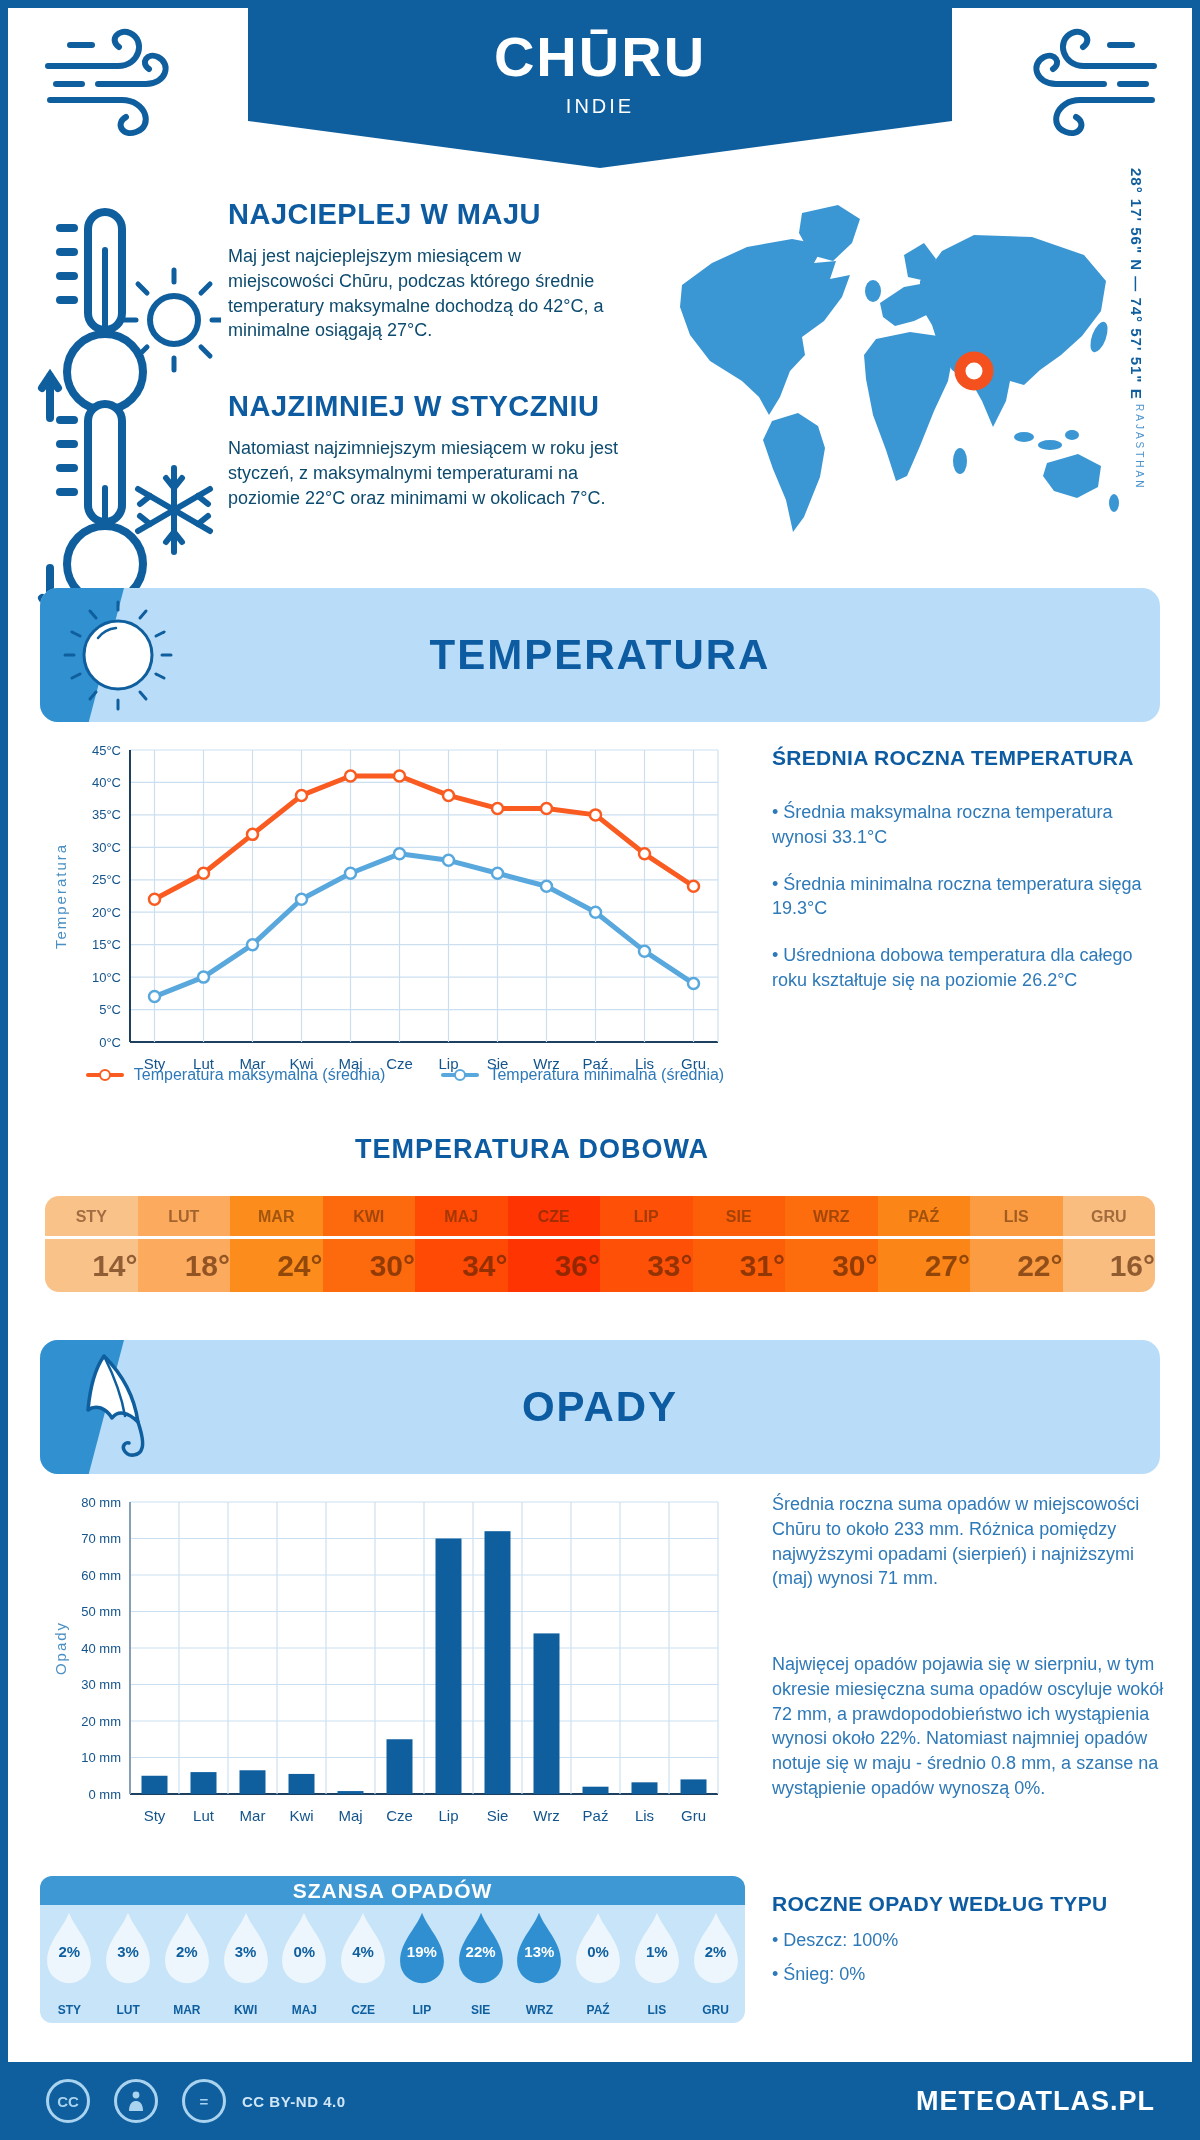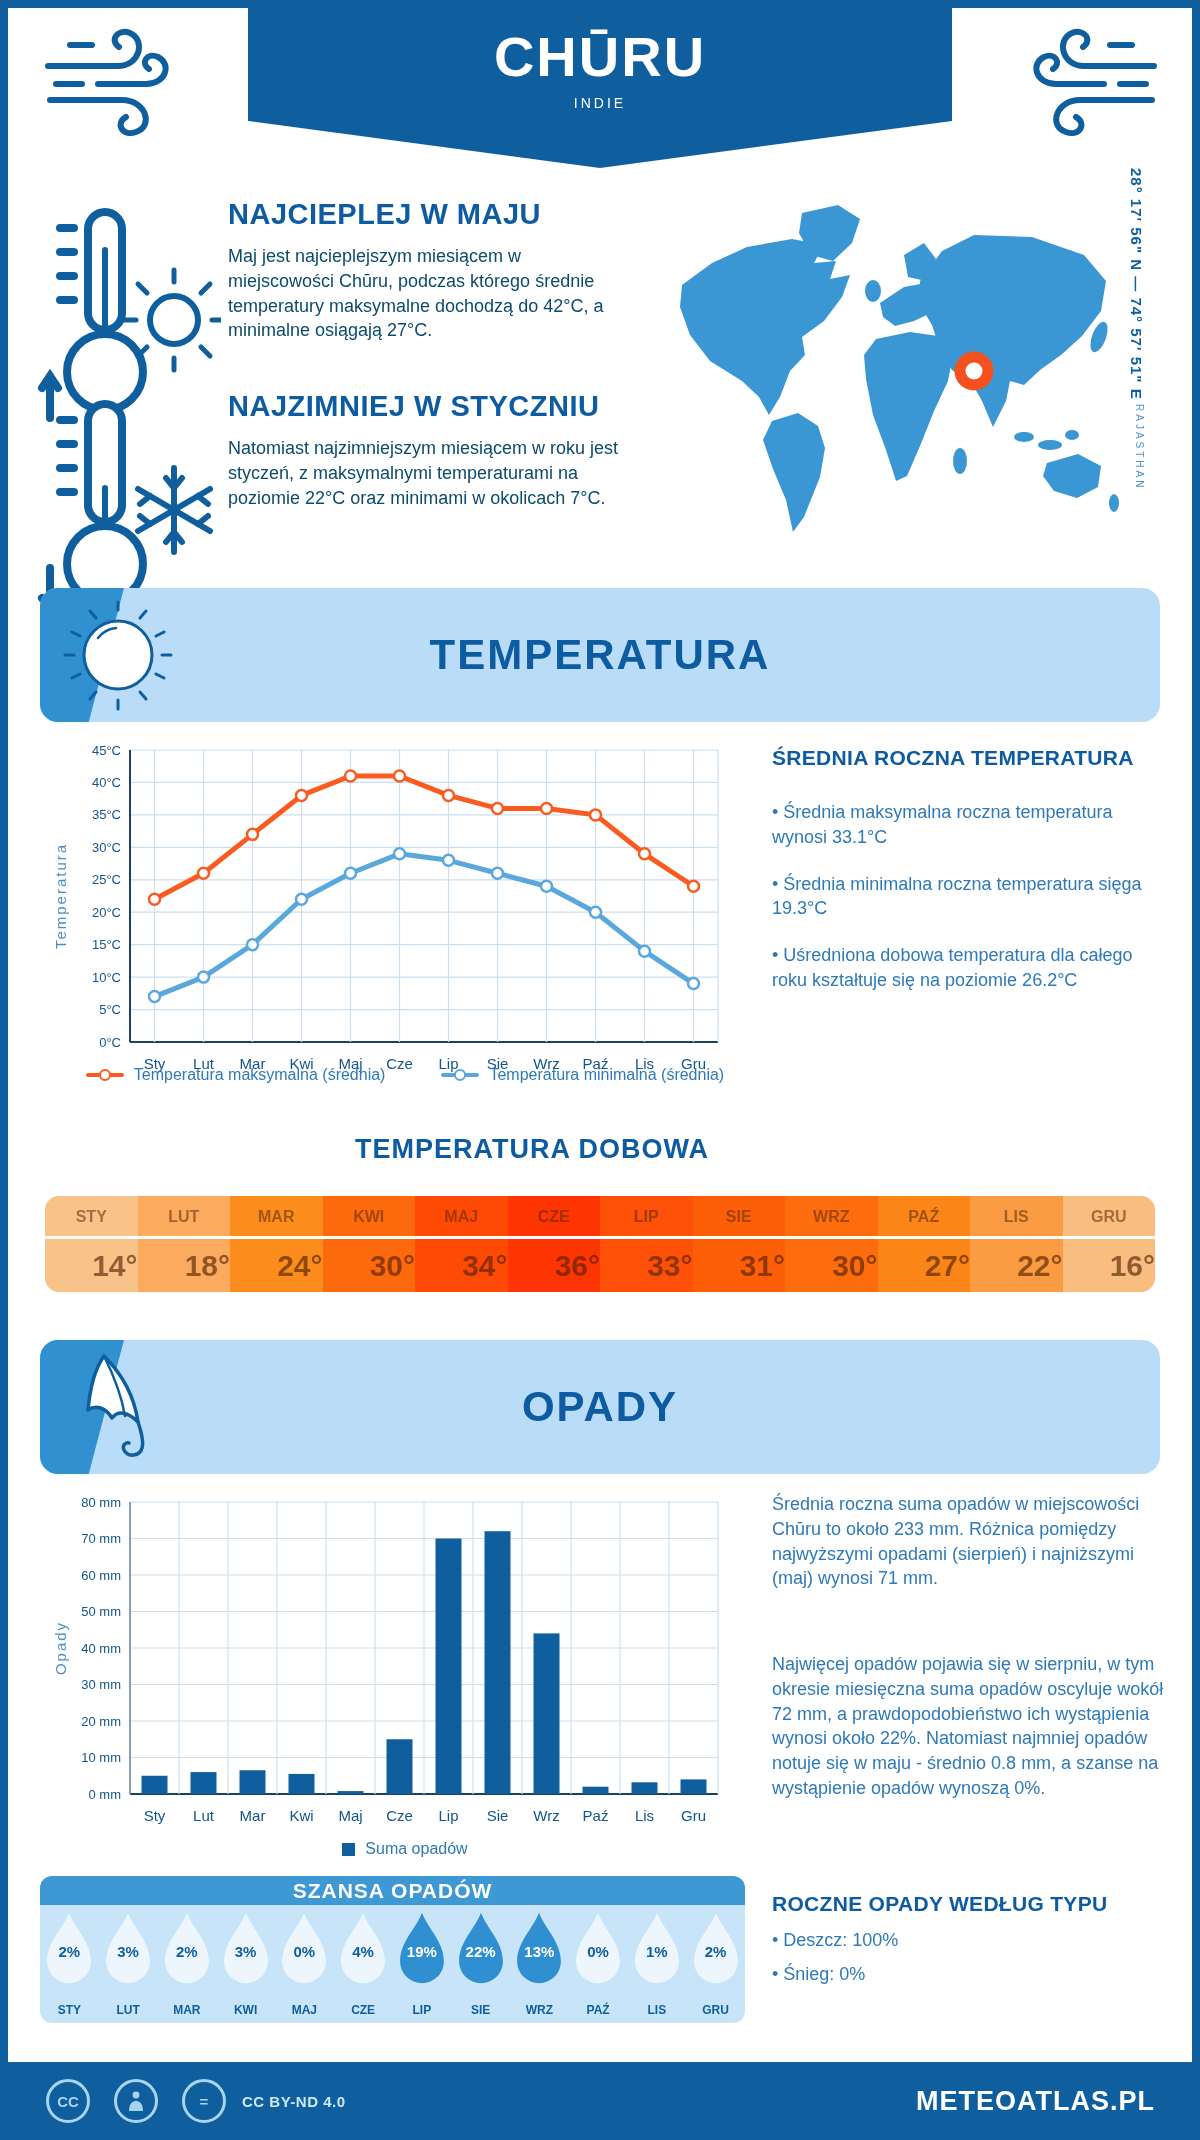--- a/index.html
+++ b/index.html
@@ -4,21 +4,21 @@
 <style>
   html,body{margin:0;padding:0;background:#ffffff;font-family:"Liberation Sans",sans-serif;}
   .page{position:relative;width:1200px;height:2140px;background:#fff;overflow:hidden;}
   .frame{position:absolute;inset:0;border:8px solid #0f5f9f;z-index:60;pointer-events:none;}
   .abs{position:absolute;}
 
   
   .banner{left:248px;top:0;width:704px;height:168px;background:#0f5f9f;
           clip-path:polygon(0 0,100% 0,100% 72%,50% 100%,0 72%);text-align:center;color:#fff;}
   .banner h1{margin:24px 0 0;font-size:56px;letter-spacing:2px;}
-  .banner .sub{margin-top:6px;font-size:14px;letter-spacing:3px;}
+  .banner .sub{margin-top:6px;font-size:20px;letter-spacing:3px;}
 
   
   .hl-head{font-size:29px;font-weight:bold;color:#0d5ba1;letter-spacing:.5px;}
   .hl-text{font-size:18px;line-height:1.38;color:#0c4a6e;width:392px;}
 
   .vcoords{left:1128px;top:168px;height:430px;writing-mode:vertical-rl;display:flex;gap:4px;color:#0f5f9f;}
   .vcoords .coords{font-size:15px;font-weight:bold;letter-spacing:1px;}
   .vcoords .region{font-size:10px;color:#4d94cc;letter-spacing:3px;}
 
   
@@ -411,26 +411,20 @@
       <rect x="287.5" y="303.08" width="26" height="2.920000000000016" fill="#0f5f9f"></rect>
       <rect x="336.5" y="251.25" width="26" height="54.75" fill="#0f5f9f"></rect>
       <rect x="385.5" y="50.5" width="26" height="255.5" fill="#0f5f9f"></rect>
       <rect x="434.5" y="43.19999999999999" width="26" height="262.8" fill="#0f5f9f"></rect>
       <rect x="483.5" y="145.39999999999998" width="26" height="160.60000000000002" fill="#0f5f9f"></rect>
       <rect x="532.5" y="298.7" width="26" height="7.300000000000011" fill="#0f5f9f"></rect>
       <rect x="581.5" y="294.32" width="26" height="11.680000000000007" fill="#0f5f9f"></rect>
       <rect x="630.5" y="291.4" width="26" height="14.600000000000023" fill="#0f5f9f"></rect>
     </svg>
 
-  <div class="abs legend-row" style="left:60px;top:1840px;width:690px">
-    <div class="legend-item">
-      <span class="lg-sq"></span>
-      <span>Suma opadów</span>
-    </div>
-  </div>
 
   <div class="abs rcol-text" style="left:772px;top:1492px;width:392px">Średnia roczna suma opadów w miejscowości Chūru to około 233 mm. Różnica pomiędzy najwyższymi opadami (sierpień) i najniższymi (maj) wynosi 71 mm.</div>
   <div class="abs rcol-text" style="left:772px;top:1652px;width:392px">Najwięcej opadów pojawia się w sierpniu, w tym okresie miesięczna suma opadów oscyluje wokół 72 mm, a prawdopodobieństwo ich wystąpienia wynosi około 22%. Natomiast najmniej opadów notuje się w maju - średnio 0.8 mm, a szanse na wystąpienie opadów wynoszą 0%.</div>
   <div class="abs rcol-head" style="left:772px;top:1892px;width:392px">ROCZNE OPADY WEDŁUG TYPU</div>
   <div class="abs rcol-text" style="left:772px;top:1928px;width:392px">• Deszcz: 100%</div>
   <div class="abs rcol-text" style="left:772px;top:1962px;width:392px">• Śnieg: 0%</div>
 
   <div class="abs chance">
     <div class="cbar">SZANSA OPADÓW</div>
     <div class="cbody" id="chance-body">

